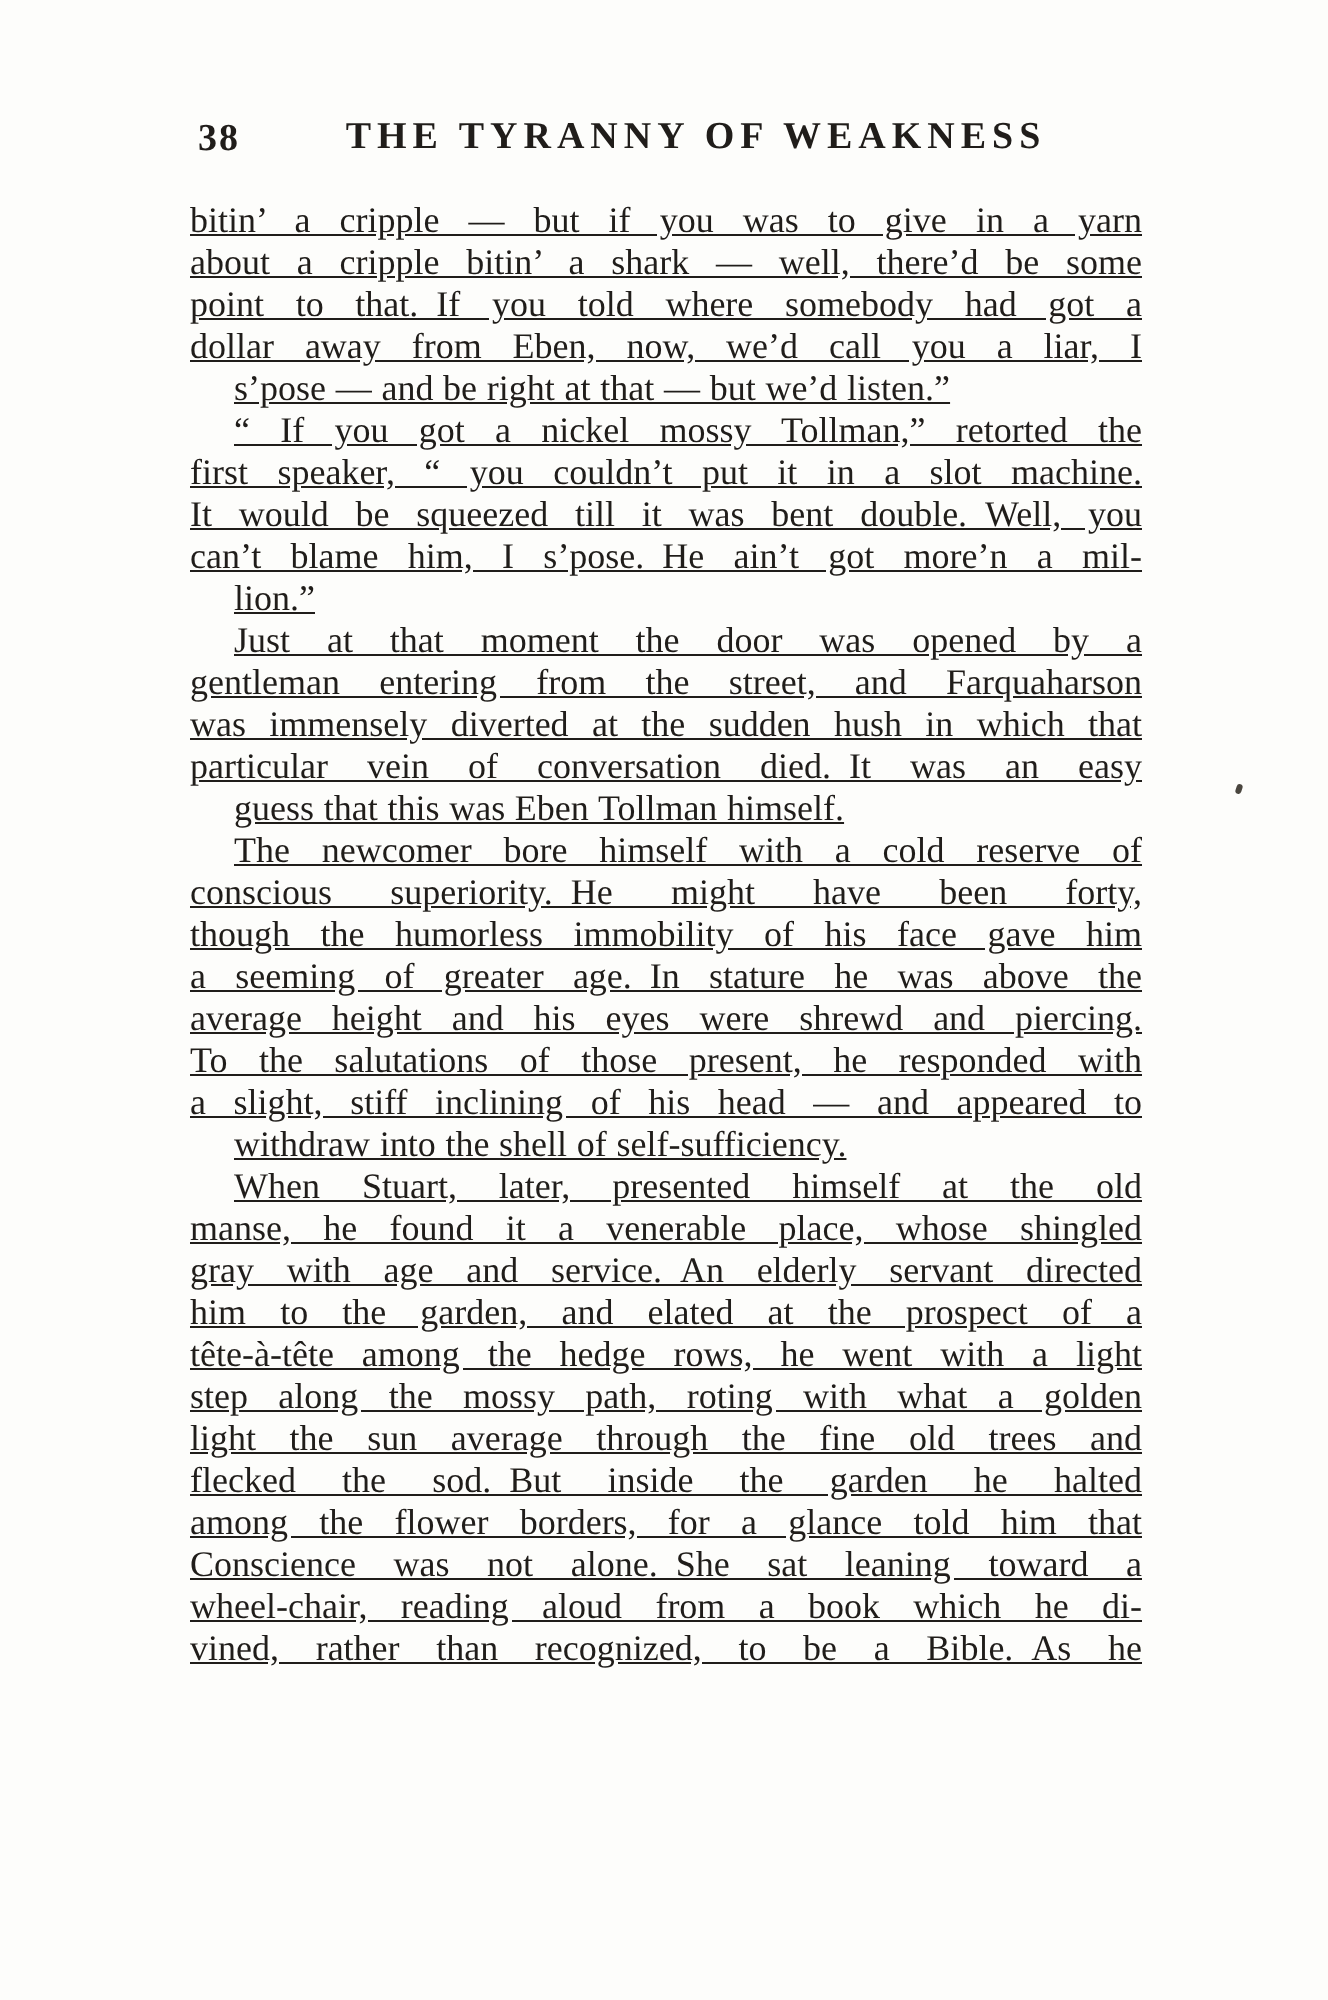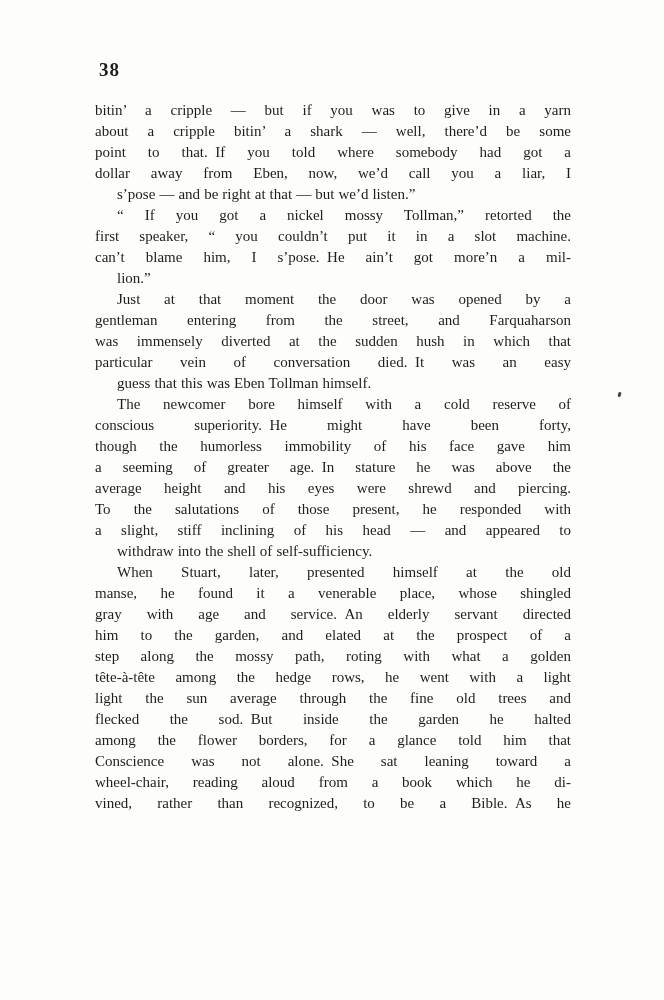--- a/index.html
+++ b/index.html
@@ -42,22 +42,23 @@
     font-size: 19px;
     font-weight: 700;
     letter-spacing: 3px;
     white-space: nowrap;
   }
   .textblock {
     position: absolute;
     top: 100px;
     left: 95px;
     width: 476px;
-    font-size: 15px;
+    font-size: 18px;
     line-height: 21px;
+    text-decoration: underline;
   }
   .line {
     height: 21px;
     max-height: 21px;
     overflow: hidden;
     text-align: justify;
     text-align-last: justify;
     word-spacing: 0.02em;
   }
   .line.last {
@@ -78,51 +79,53 @@
     transform: rotate(18deg);
   }
 </style>
 </head>
 <body>
 
 <div class="page">
 
   <header class="running-head">
     <span class="pagenum">38</span>
+    <span class="title">THE TYRANNY OF WEAKNESS</span>
   </header>
 
   <main class="textblock">
     <div class="line">bitin’ a cripple — but if you was to give in a yarn</div>
     <div class="line">about a cripple bitin’ a shark — well, there’d be some</div>
     <div class="line">point to that. If you told where somebody had got a</div>
     <div class="line">dollar away from Eben, now, we’d call you a liar, I</div>
     <div class="line last">s’pose — and be right at that — but we’d listen.”</div>
     <div class="line indent">“ If you got a nickel mossy Tollman,” retorted the</div>
     <div class="line">first speaker, “ you couldn’t put it in a slot machine.</div>
+    <div class="line">It would be squeezed till it was bent double. Well, you</div>
     <div class="line">can’t blame him, I s’pose. He ain’t got more’n a mil-</div>
     <div class="line last">lion.”</div>
     <div class="line indent">Just at that moment the door was opened by a</div>
     <div class="line">gentleman entering from the street, and Farquaharson</div>
     <div class="line">was immensely diverted at the sudden hush in which that</div>
     <div class="line">particular vein of conversation died. It was an easy</div>
     <div class="line last">guess that this was Eben Tollman himself.</div>
     <div class="line indent">The newcomer bore himself with a cold reserve of</div>
     <div class="line">conscious superiority. He might have been forty,</div>
     <div class="line">though the humorless immobility of his face gave him</div>
     <div class="line">a seeming of greater age. In stature he was above the</div>
     <div class="line">average height and his eyes were shrewd and piercing.</div>
     <div class="line">To the salutations of those present, he responded with</div>
     <div class="line">a slight, stiff inclining of his head — and appeared to</div>
     <div class="line last">withdraw into the shell of self-sufficiency.</div>
     <div class="line indent">When Stuart, later, presented himself at the old</div>
     <div class="line">manse, he found it a venerable place, whose shingled</div>
     <div class="line">gray with age and service. An elderly servant directed</div>
     <div class="line">him to the garden, and elated at the prospect of a</div>
+    <div class="line">tête-à-tête among the hedge rows, he went with a light</div>
     <div class="line">step along the mossy path, roting with what a golden</div>
-    <div class="line">tête-à-tête among the hedge rows, he went with a light</div>
     <div class="line">light the sun average through the fine old trees and</div>
     <div class="line">flecked the sod. But inside the garden he halted</div>
     <div class="line">among the flower borders, for a glance told him that</div>
     <div class="line">Conscience was not alone. She sat leaning toward a</div>
     <div class="line">wheel-chair, reading aloud from a book which he di-</div>
     <div class="line">vined, rather than recognized, to be a Bible. As he</div>
   </main>
 
   <div class="speck"></div>
 

